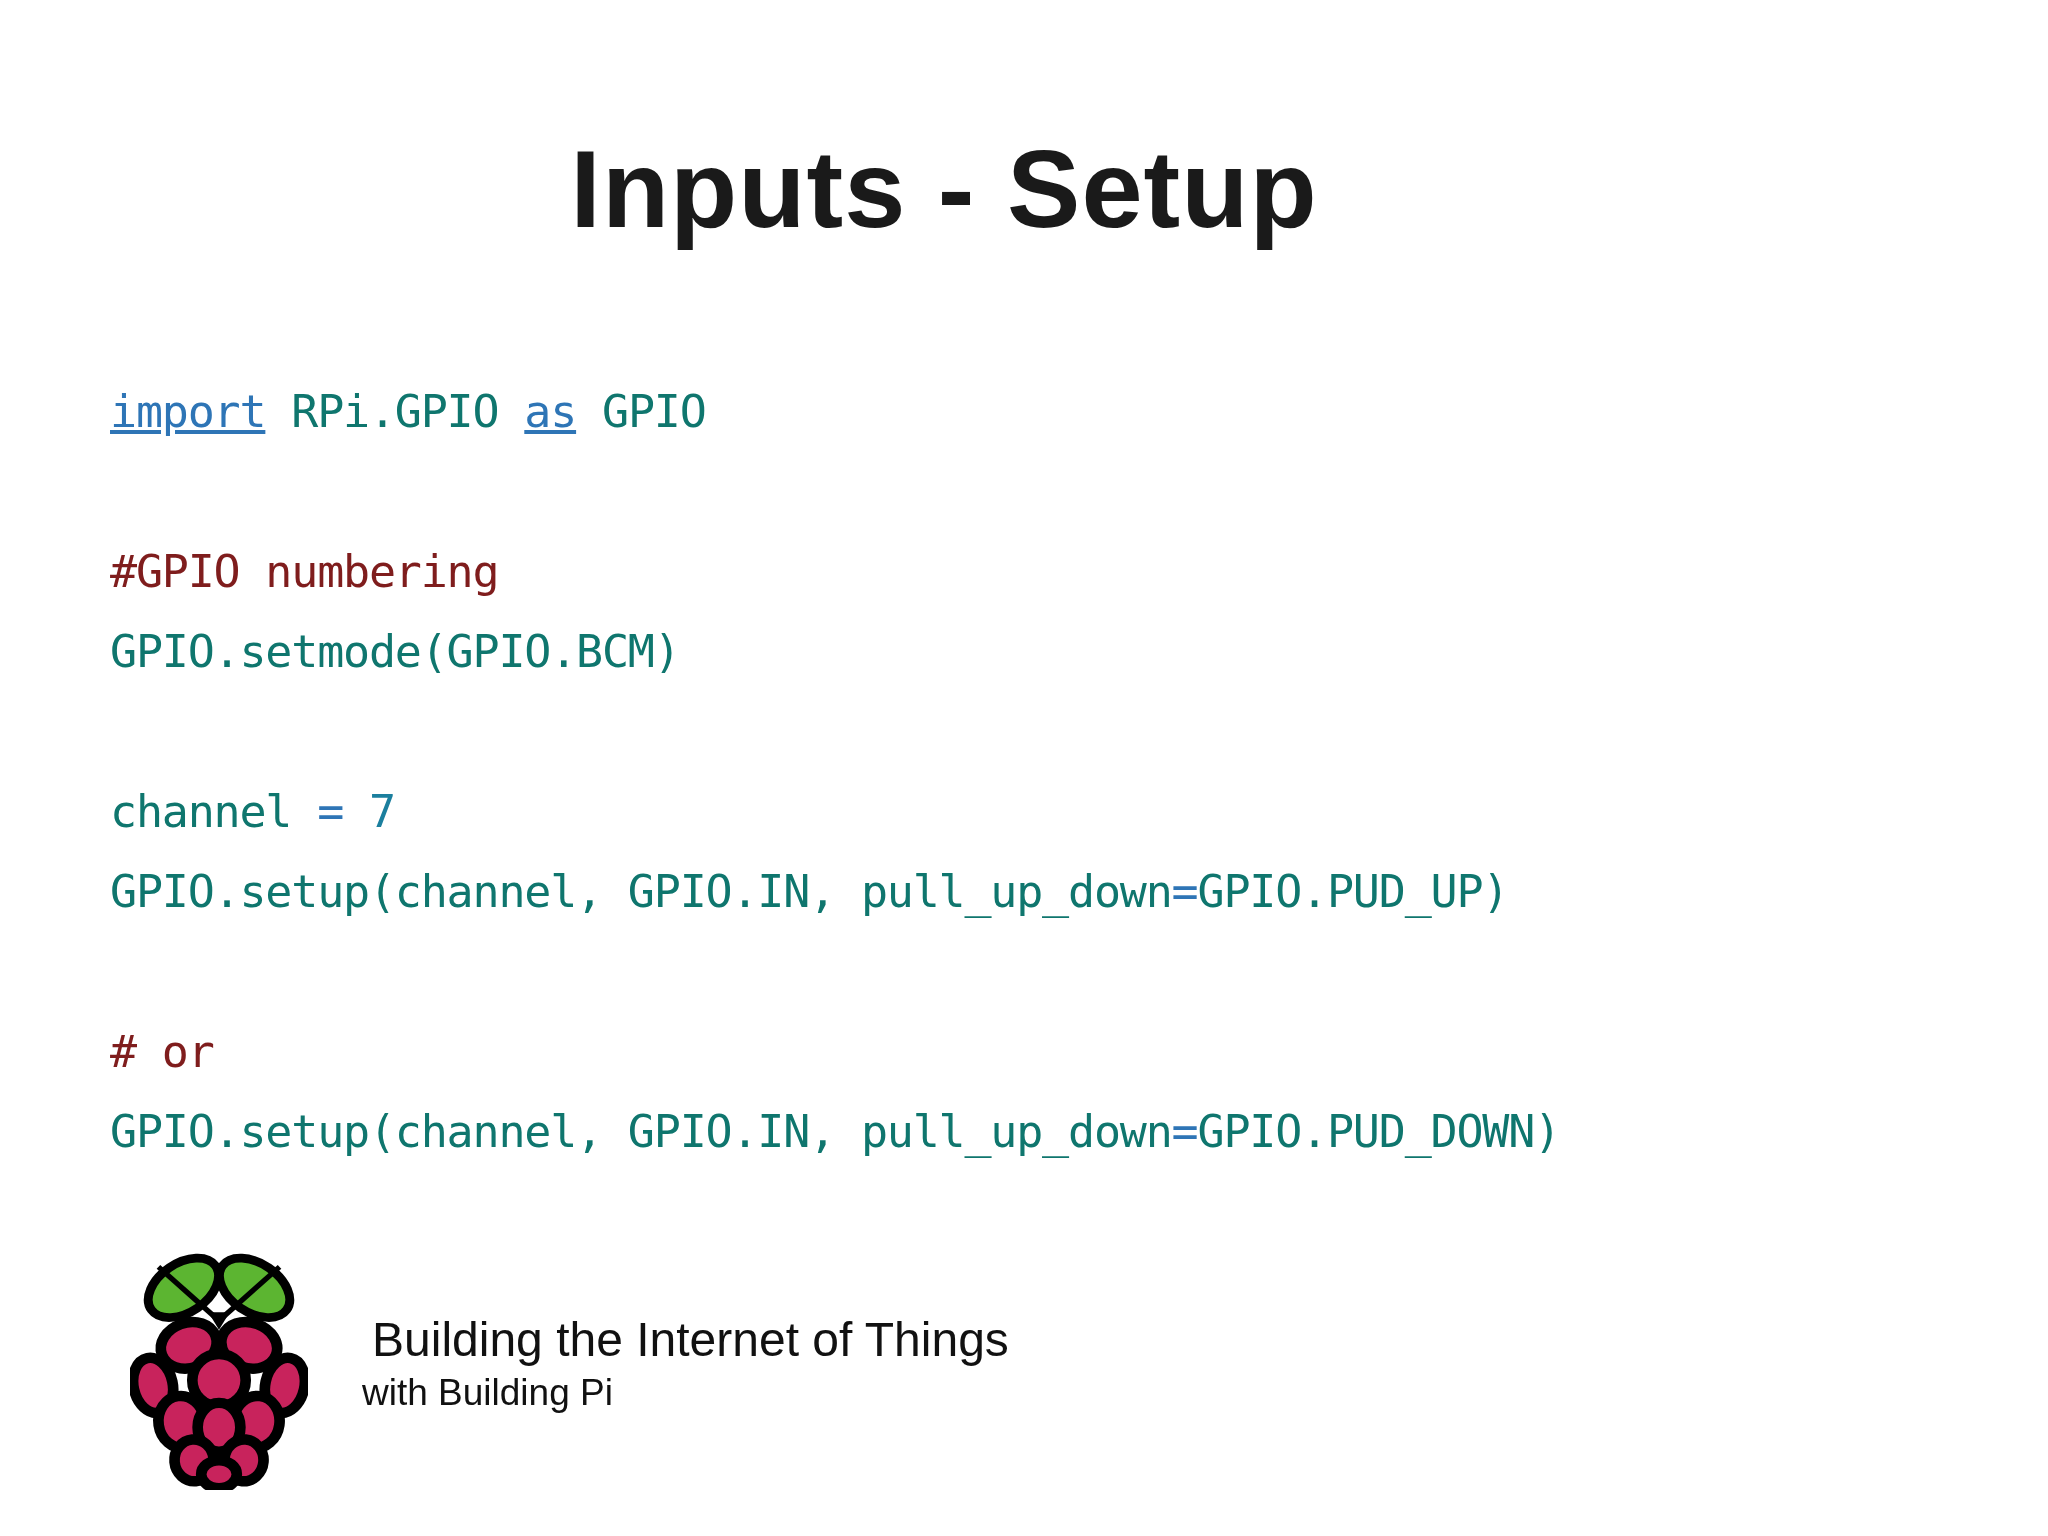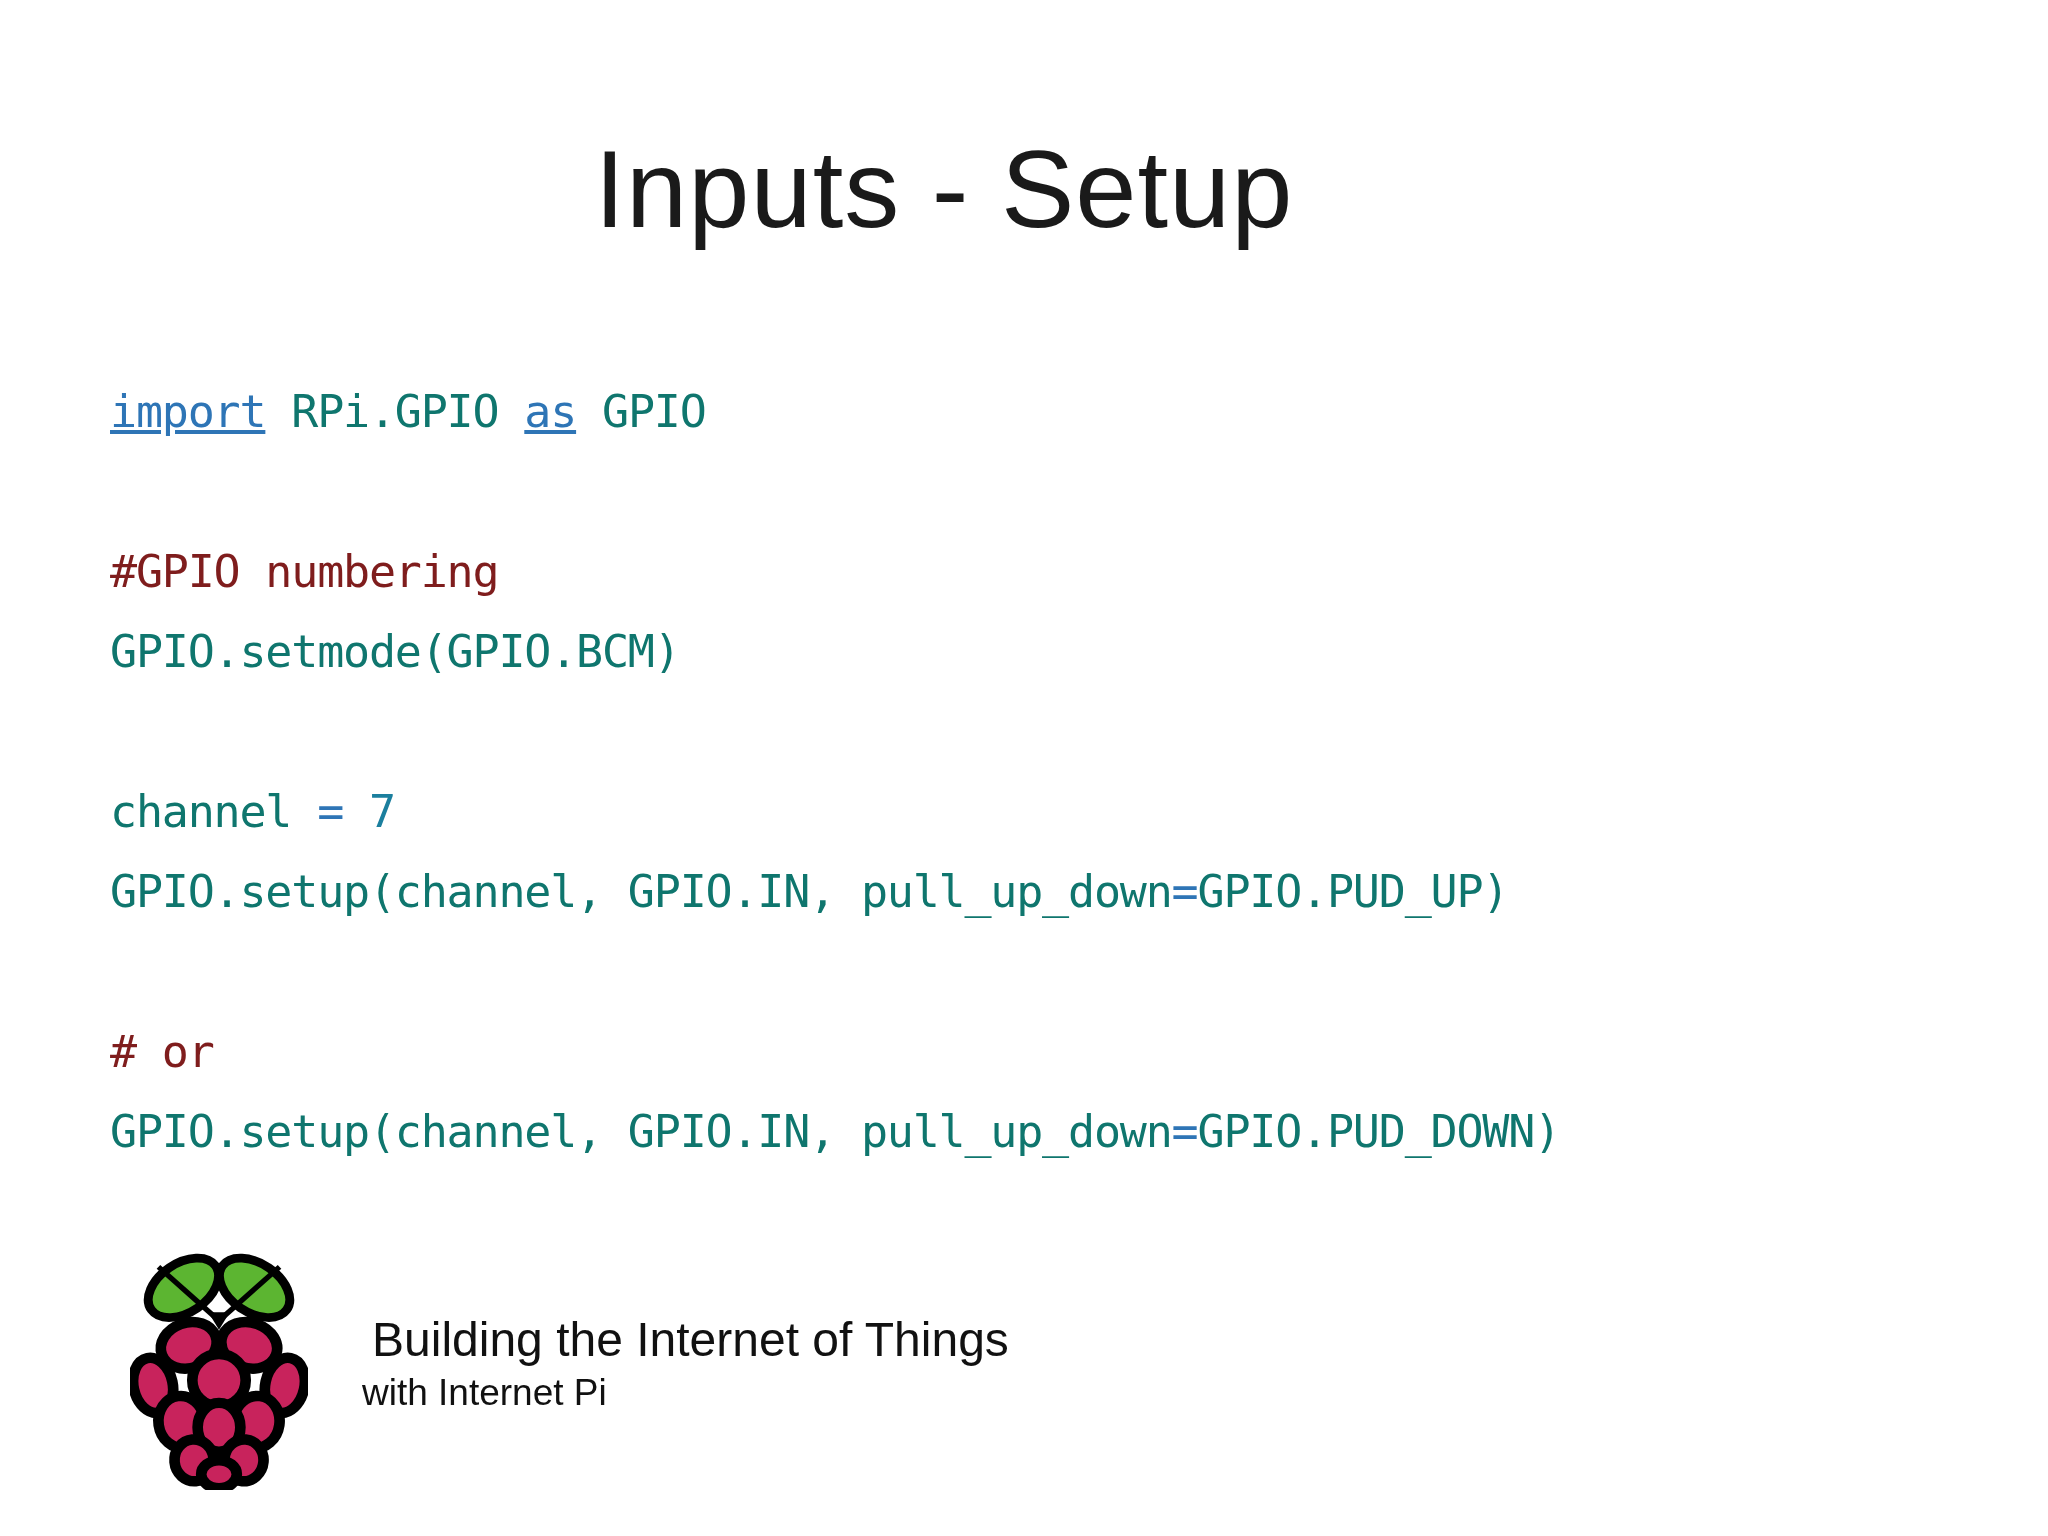--- a/index.html
+++ b/index.html
@@ -19,20 +19,21 @@
     top: 134px;
     left: 0;
     width: 1888px;
     text-align: center;
     font-family: "Liberation Sans", sans-serif;
     font-size: 110px;
     letter-spacing: 1px;
     line-height: 1.0;
     color: #1a1a1a;
     white-space: nowrap;
+    font-weight: bold;
   }
   .code-block {
     position: absolute;
     top: 372px;
     left: 110px;
     font-family: "DejaVu Sans Mono", "Liberation Mono", monospace;
     font-size: 45px;
     letter-spacing: -1.2px;
     color: #1a1a1a;
     white-space: pre;
@@ -97,13 +98,13 @@
     <ellipse cx="71" cy="101" rx="13" ry="15" transform="rotate(8 71 101)"></ellipse>
     <ellipse cx="50" cy="104" rx="12" ry="14"></ellipse>
     <ellipse cx="36" cy="123" rx="11" ry="12" transform="rotate(-5 36 123)"></ellipse>
     <ellipse cx="64" cy="123" rx="11" ry="12" transform="rotate(5 64 123)"></ellipse>
     <ellipse cx="50" cy="131" rx="10" ry="8"></ellipse>
   </g>
 </svg>
 
 <div class="footer-line1">Building the Internet of Things</div>
 
-<div class="footer-line2">with Internet Pi</div>
+<div class="footer-line2">with Building Pi</div>
 
 </body></html>

